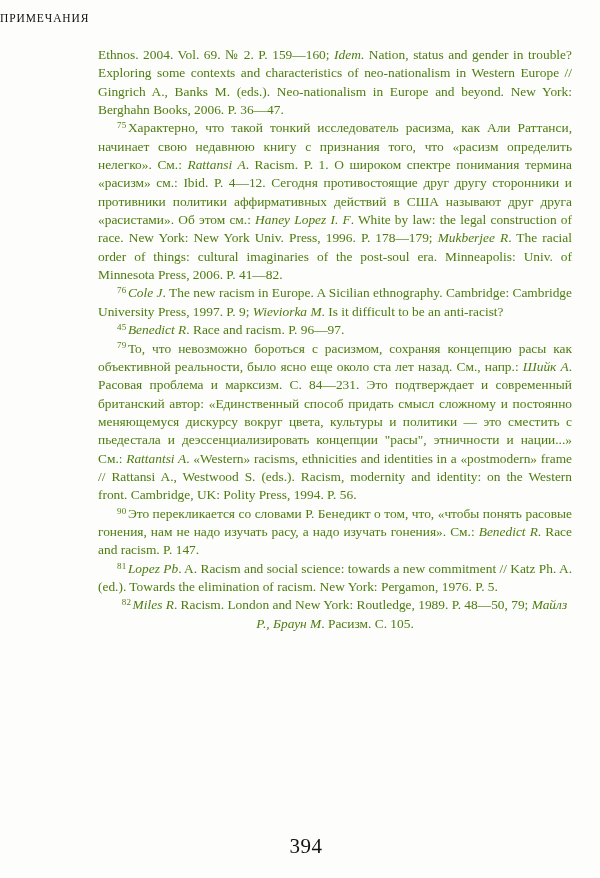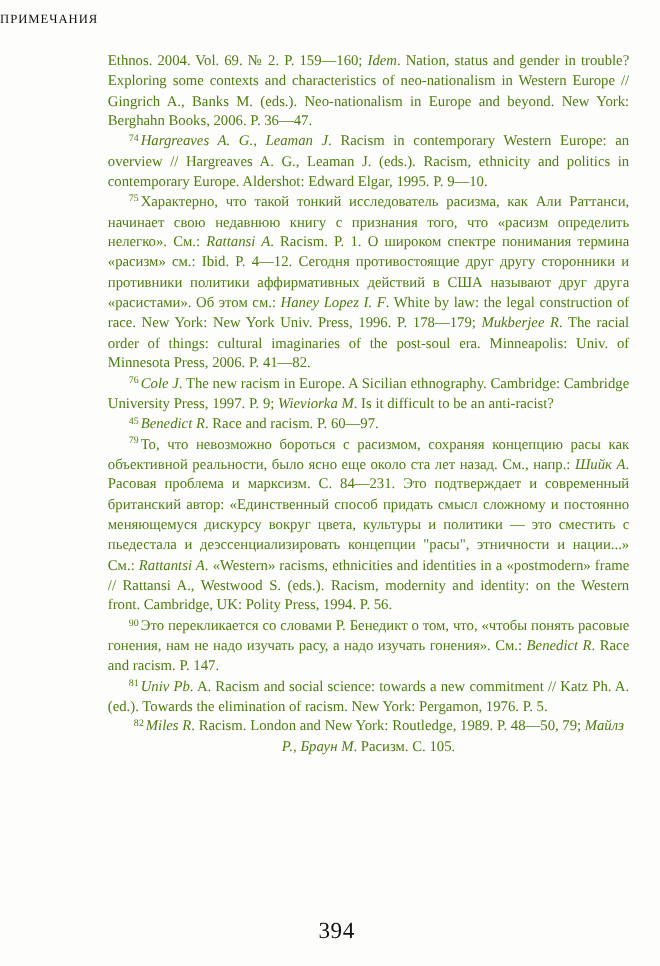--- a/index.html
+++ b/index.html
@@ -75,25 +75,24 @@
 </style>
 </head>
 <body>
 
 <div class="page">
 
   <div class="running-head">ПРИМЕЧАНИЯ</div>
 
   <div class="textblock">
       <p class="para"><span>Ethnos. 2004. Vol. 69. № 2. P. 159—160; </span><i>Idem</i><span>. Nation, status and gender in trouble? Exploring some contexts and characteristics of neo-nationalism in Western Europe // Gingrich A., Banks M. (eds.). Neo-nationalism in Europe and beyond. New York: Berghahn Books, 2006. P. 36—47.</span></p>
-      <p class="para indent"><sup class="notenum">74</sup><i>Hargreaves A. G., Leaman J</i><span>. Racism in contemporary Western Europe: an overview // Hargreaves A. G., Leaman J. (eds.). Racism, ethnicity and politics in contemporary Europe. Aldershot: Edward Elgar, 1995. P. 9—10.</span></p>
       <p class="para indent"><sup class="notenum">75</sup><span>Характерно, что такой тонкий исследователь расизма, как Али Раттанси, начинает свою недавнюю книгу с признания того, что «расизм определить нелегко». См.: </span><i>Rattansi A</i><span>. Racism. P. 1. О широком спектре понимания термина «расизм» см.: Ibid. P. 4—12. Сегодня противостоящие друг другу сторонники и противники политики аффирмативных действий в США называют друг друга «расистами». Об этом см.: </span><i>Haney Lopez I. F</i><span>. White by law: the legal construction of race. New York: New York Univ. Press, 1996. P. 178—179; </span><i>Mukberjee R</i><span>. The racial order of things: cultural imaginaries of the post-soul era. Minneapolis: Univ. of Minnesota Press, 2006. P. 41—82.</span></p>
       <p class="para indent"><sup class="notenum">76</sup><i>Cole J</i><span>. The new racism in Europe. A Sicilian ethnography. Cambridge: Cambridge University Press, 1997. P. 9; </span><i>Wieviorka M</i><span>. Is it difficult to be an anti-racist?</span></p>
-      <p class="para indent"><sup class="notenum">45</sup><i>Benedict R</i><span>. Race and racism. P. 60—97.</span></p>
+      <p class="para indent"><sup class="notenum">45</sup><i>Benedict R</i><span>. Race and racism. P. 96—97.</span></p>
       <p class="para indent"><sup class="notenum">79</sup><span>То, что невозможно бороться с расизмом, сохраняя концепцию расы как объективной реальности, было ясно еще около ста лет назад. См., напр.: </span><i>Шийк А</i><span>. Расовая проблема и марксизм. С. 84—231. Это подтверждает и современный британский автор: «Единственный способ придать смысл сложному и постоянно меняющемуся дискурсу вокруг цвета, культуры и политики — это сместить с пьедестала и деэссенциализировать концепции "расы", этничности и нации...» См.: </span><i>Rattantsi A</i><span>. «Western» racisms, ethnicities and identities in a «postmodern» frame // Rattansi A., Westwood S. (eds.). Racism, modernity and identity: on the Western front. Cambridge, UK: Polity Press, 1994. P. 56.</span></p>
       <p class="para indent"><sup class="notenum">90</sup><span>Это перекликается со словами Р. Бенедикт о том, что, «чтобы понять расовые гонения, нам не надо изучать расу, а надо изучать гонения». См.: </span><i>Benedict R</i><span>. Race and racism. P. 147.</span></p>
-      <p class="para indent"><sup class="notenum">81</sup><i>Univ Pb</i><span>. A. Racism and social science: towards a new commitment // Katz Ph. A. (ed.). Towards the elimination of racism. New York: Pergamon, 1976. P. 5.</span></p>
+      <p class="para indent"><sup class="notenum">81</sup><i>Lopez Pb</i><span>. A. Racism and social science: towards a new commitment // Katz Ph. A. (ed.). Towards the elimination of racism. New York: Pergamon, 1976. P. 5.</span></p>
       <p class="para indent"><sup class="notenum">82</sup><i>Miles R</i><span>. Racism. London and New York: Routledge, 1989. P. 48—50, 79; </span><i>Майлз Р., Браун М</i><span>. Расизм. С. 105.</span></p>
     </div>
 
   <div class="pagenum">394</div>
 
 </div>
 
 </body></html>

